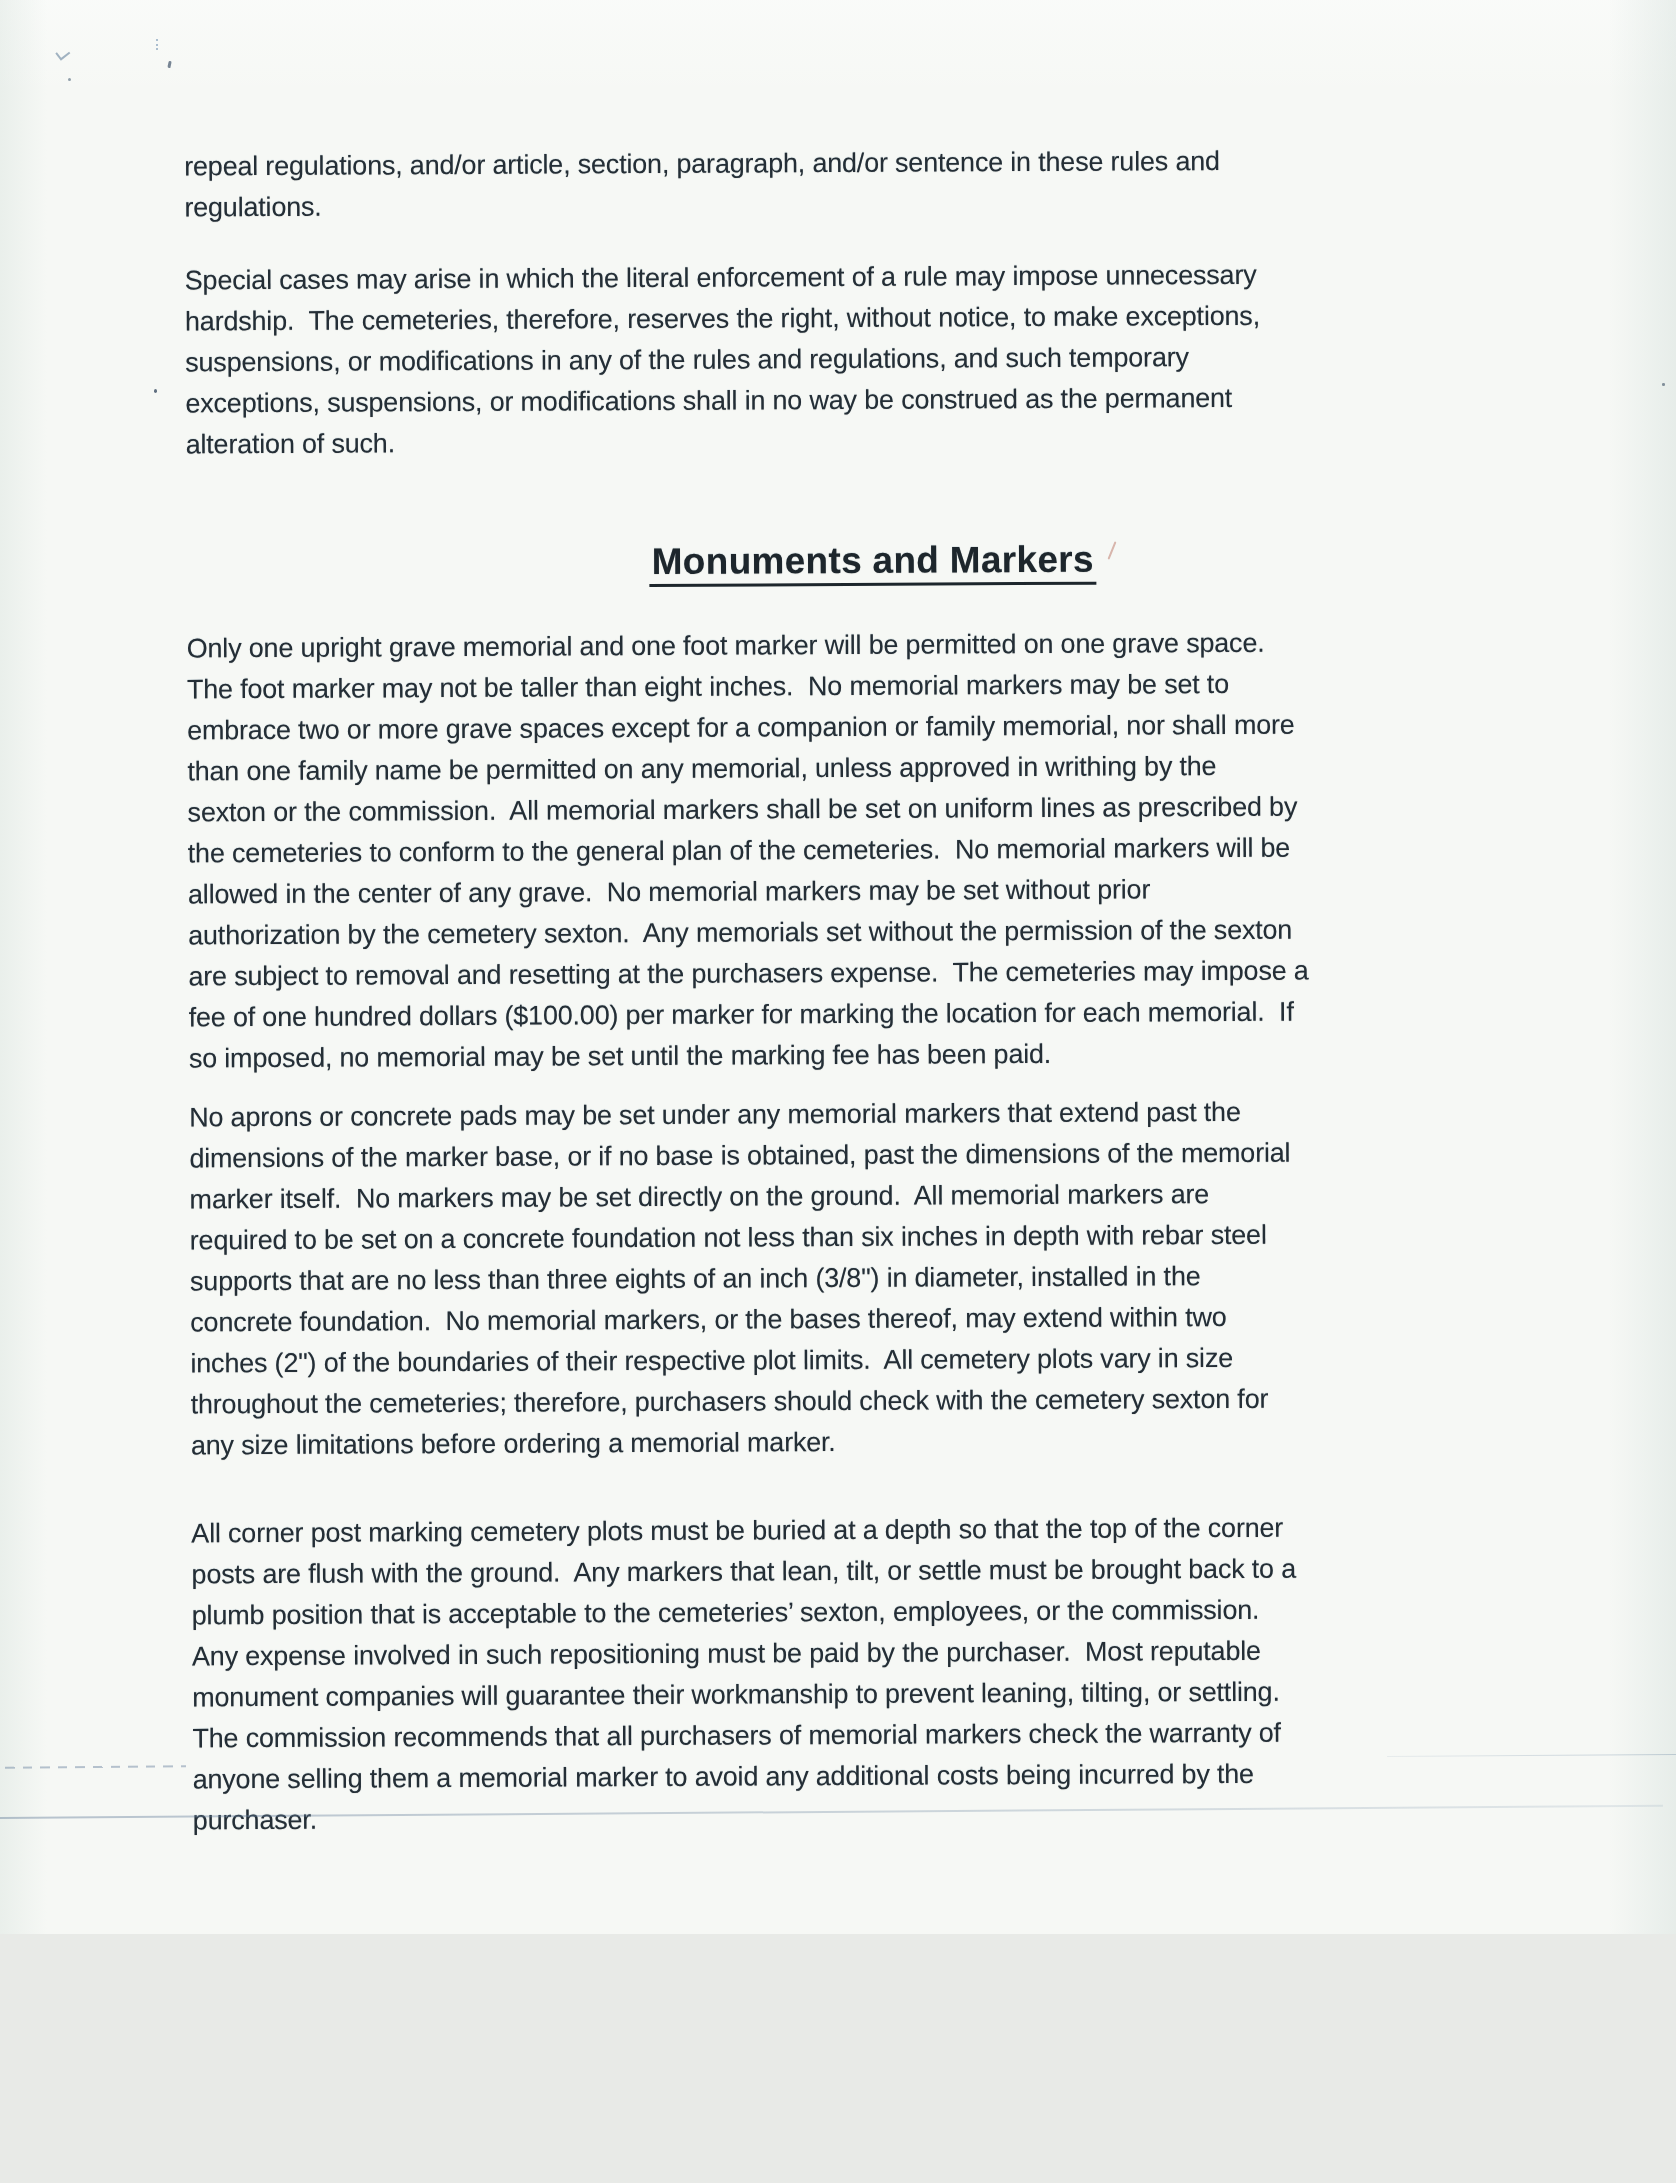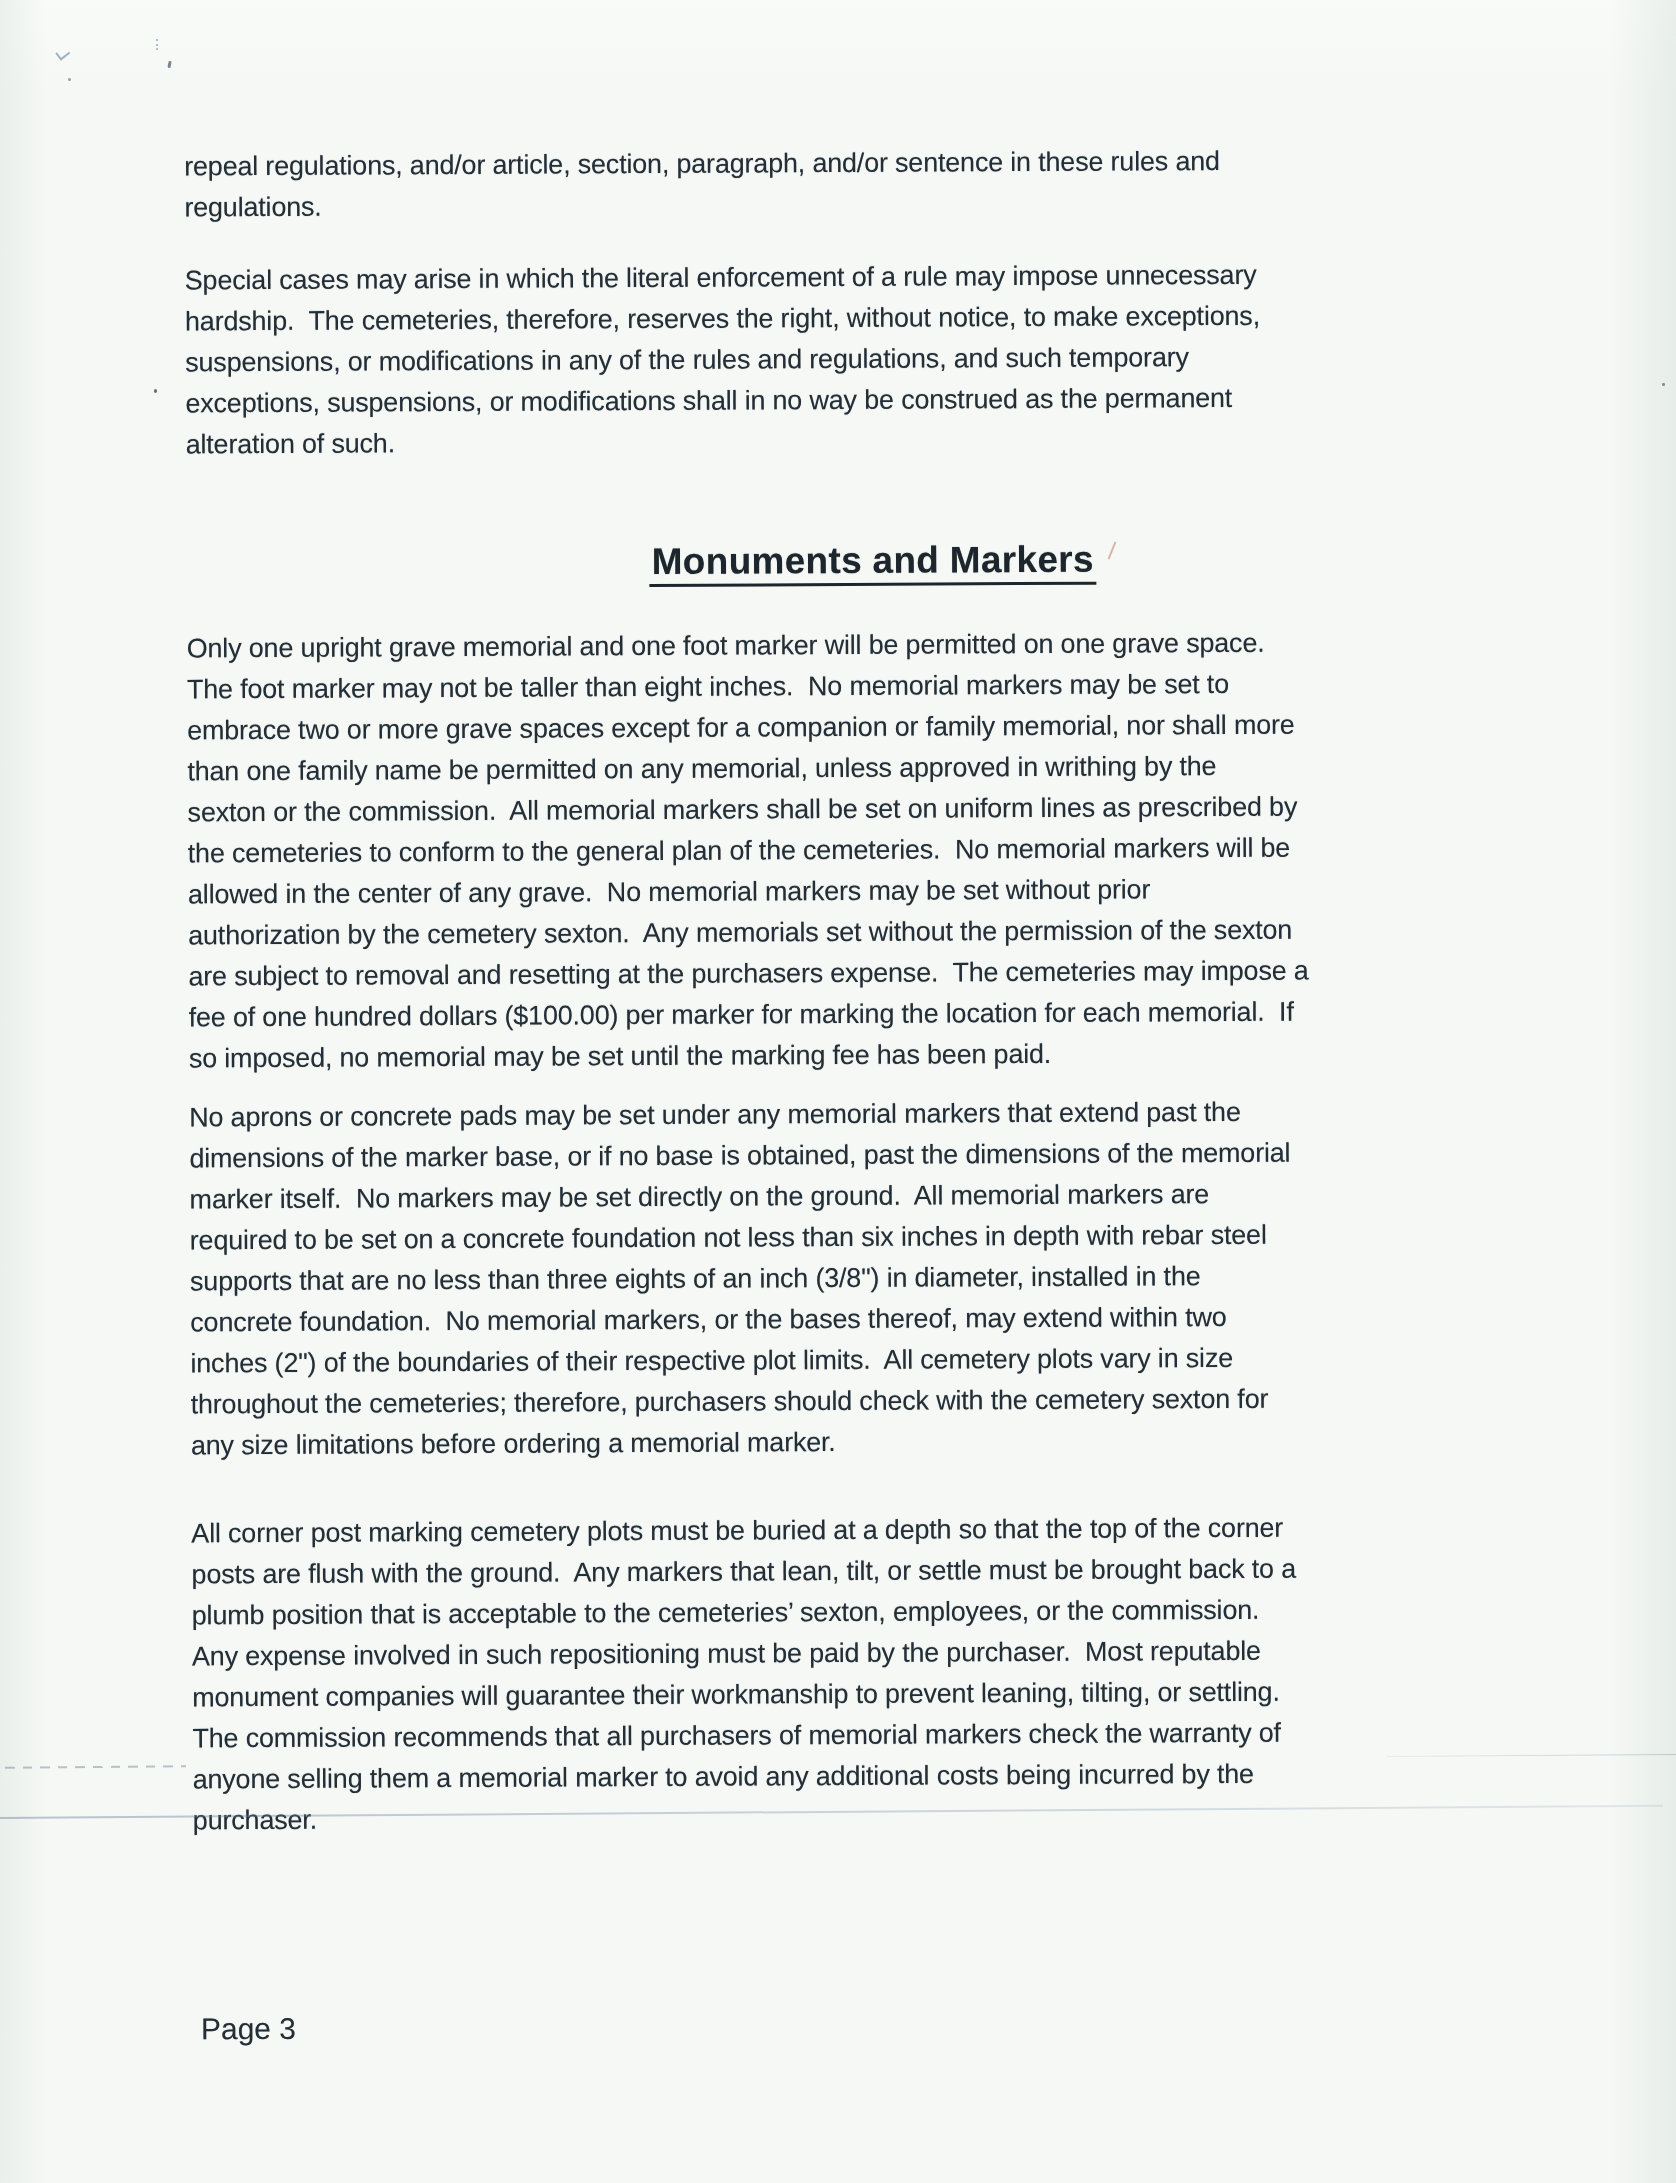--- a/index.html
+++ b/index.html
@@ -4,21 +4,21 @@
 <style>
   :root{
     --ink:#242e36;
     --heading-ink:#1d262c;
     --paper:#f6f8f5;
     --artifact:#7d96b0;
   }
   html,body{margin:0;padding:0;background:#e8eae7;}
   .page{
     position:relative;
-    width:1676px;height:2183px;
+    width:1676px;height:1934px;
     overflow:hidden;
     background:
       linear-gradient(90deg, rgba(210,222,216,0.35), rgba(246,248,245,0) 47px, rgba(246,248,245,0) 1609px, rgba(208,220,216,0.40)),
       linear-gradient(180deg, rgba(252,253,252,0.55), rgba(246,248,245,0) 95px),
       var(--paper);
     font-family:"Liberation Sans","DejaVu Sans",sans-serif;
   }
   .content{
     position:absolute;inset:0;
     transform:rotate(-0.3deg);

